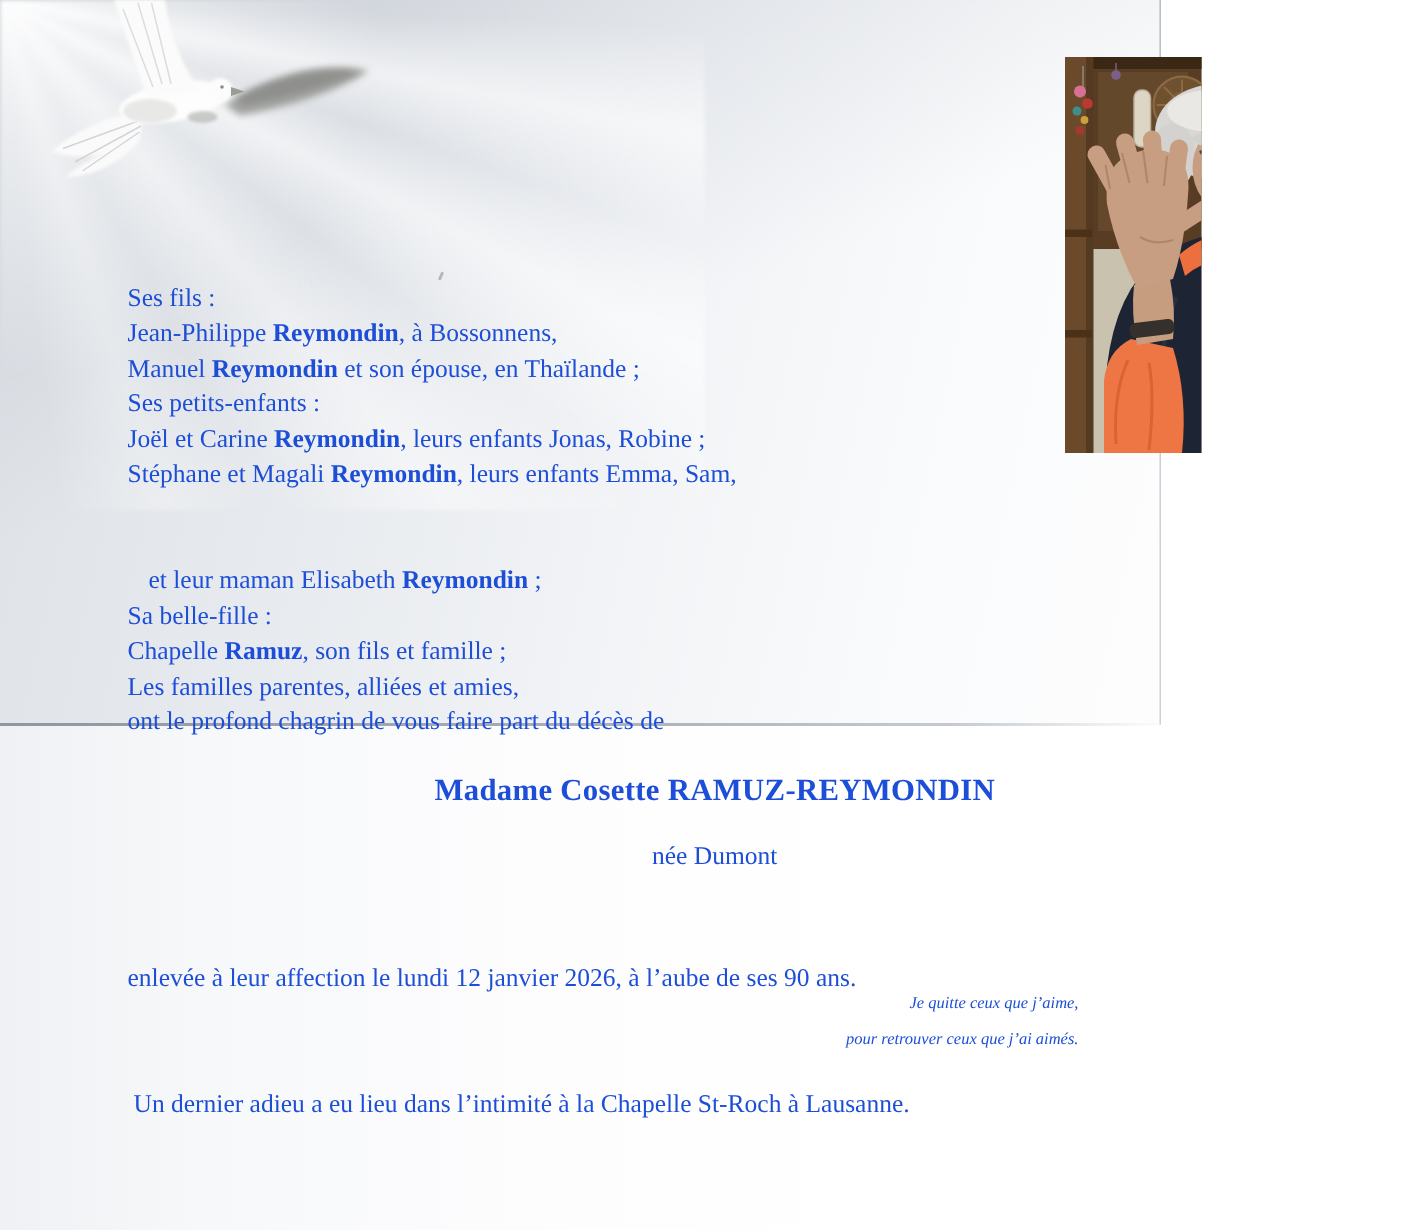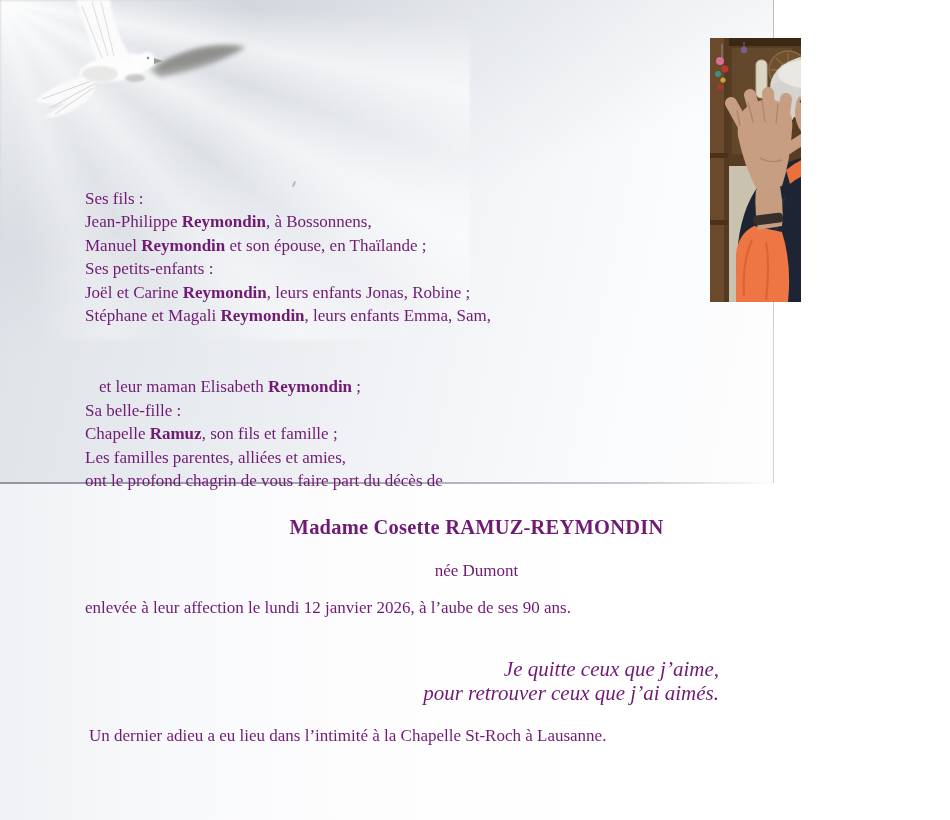--- a/index.html
+++ b/index.html
@@ -1,17 +1,17 @@
 <!DOCTYPE html>
 <html><head>
 <meta charset="utf-8">
 <style>
   html,body{margin:0;padding:0;background:#fff;}
   .page{position:relative;width:801px;height:820px;background:#ffffff;overflow:hidden;
-        font-family:"Liberation Serif","DejaVu Serif",serif;color:#701a75;}
+        font-family:"Liberation Serif","DejaVu Serif",serif;color:#1d4ed8;}
 
   
   .card-top{position:absolute;left:0;top:0;width:773px;height:483px;
     background:
       linear-gradient(160deg, rgba(160,168,180,.42) 0%, rgba(160,168,180,.20) 20%, rgba(160,168,180,0) 48%),
       linear-gradient(102deg, #dde1e6 0%, #e7eaee 30%, #f1f3f6 55%, #fafbfc 80%, #fdfdfe 100%);
     border-right:1px solid rgba(160,165,172,.28);}
 
   .rays{position:absolute;left:0;top:0;width:470px;height:340px;pointer-events:none;
     background:
@@ -38,24 +38,24 @@
   .family-block{position:absolute;left:85px;top:187px;font-size:17px;line-height:23.4px;white-space:nowrap;}
   .family-block b{font-weight:bold;}
 
   .speck{position:absolute;left:293px;top:181px;width:2px;height:6px;background:#9aa0a8;
     transform:rotate(24deg);opacity:.7;border-radius:1px;}
 
   .title-block{position:absolute;left:85px;width:783px;top:515px;text-align:center;}
   .deceased-name{font-size:20.5px;font-weight:bold;letter-spacing:.2px;line-height:24px;}
   .maiden{font-size:17px;margin-top:21px;line-height:22px;}
 
-  .date-line{position:absolute;left:85px;top:596px;font-size:17px;line-height:24px;white-space:nowrap;}
+  .date-line{position:absolute;left:85px;top:640px;font-size:17px;line-height:24px;white-space:nowrap;}
 
   .quote-block{position:absolute;right:82px;top:657px;text-align:right;font-style:italic;
-    font-size:21px;line-height:24px;white-space:nowrap;}
+    font-size:11px;line-height:24px;white-space:nowrap;}
 
   .farewell-block{position:absolute;left:89px;top:724px;font-size:17px;line-height:24px;white-space:nowrap;}
 </style>
 </head>
 <body>
 
 <div class="page">
 
   <div class="card-top">
     <div class="rays"></div>

